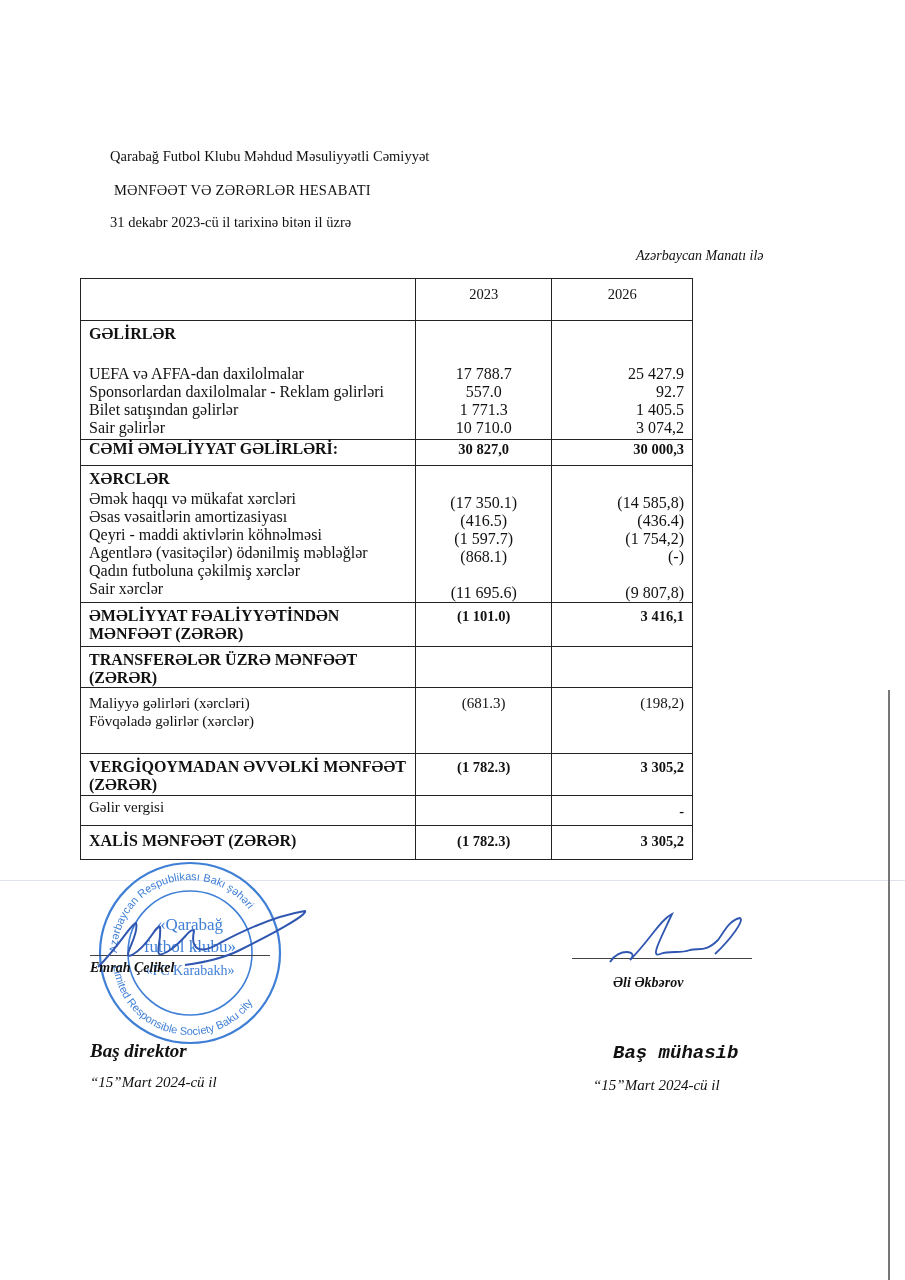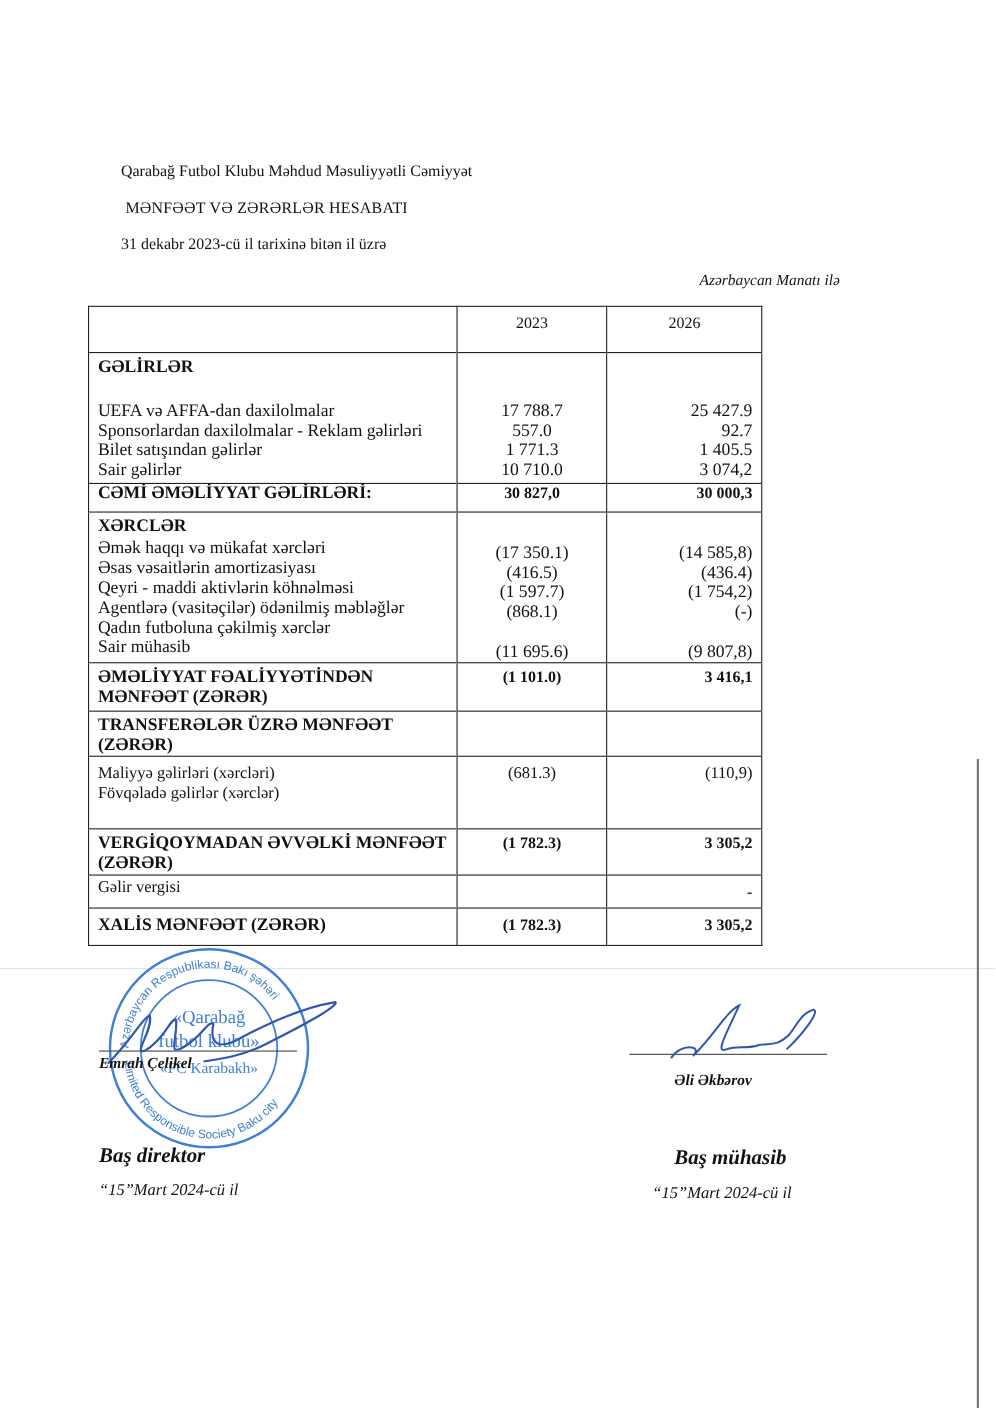--- a/index.html
+++ b/index.html
@@ -80,21 +80,21 @@
     </tr>
 
     <tr class="sep">
       <td class="c1" style="padding-top:2px;padding-bottom:0">
         <div class="sec" style="line-height:22px">XƏRCLƏR</div>
         <div>Əmək haqqı və mükafat xərcləri</div>
         <div>Əsas vəsaitlərin amortizasiyası</div>
         <div>Qeyri - maddi aktivlərin köhnəlməsi</div>
         <div>Agentlərə (vasitəçilər) ödənilmiş məbləğlər</div>
         <div>Qadın futboluna çəkilmiş xərclər</div>
-        <div>Sair mühasib</div>
+        <div>Sair xərclər</div>
       </td>
       <td class="c2 num" style="padding-top:28px;padding-bottom:0">
         <div>(17 350.1)</div>
         <div>(416.5)</div>
         <div>(1 597.7)</div>
         <div>(868.1)</div>
         <div style="height:18px"></div>
         <div>(11 695.6)</div>
       </td>
       <td class="c3 num" style="padding-top:28px;padding-bottom:0">
@@ -122,21 +122,21 @@
     <tr class="sep" style="height:66px">
       <td class="c1" style="padding-top:6px;font-size:15px">
         <div>Maliyyə gəlirləri (xərcləri)</div>
         <div>Fövqəladə gəlirlər (xərclər)</div>
       </td>
       <td class="c2 num" style="padding-top:6px;font-size:15px">
         <div>(681.3)</div>
         <div></div>
       </td>
       <td class="c3 num" style="padding-top:6px;font-size:15px">
-        <div>(110,9)</div>
+        <div>(198,2)</div>
         <div></div>
       </td>
     </tr>
 
     <tr class="sep" style="height:42px">
       <td class="c1 sec" style="padding-top:4px">VERGİQOYMADAN ƏVVƏLKİ MƏNFƏƏT (ZƏRƏR)</td>
       <td class="c2 bnum" style="padding-top:4px">(1 782.3)</td>
       <td class="c3 bnum" style="padding-top:4px">3 305,2</td>
     </tr>
 
@@ -181,15 +181,15 @@
   </svg>
   <div class="name" style="left:90px; top:960px;">Emrah Çelikel</div>
   <div class="role" style="left:90px; top:1040px;">Baş direktor</div>
   <div class="date" style="left:90px; top:1074px;">“15”Mart  2024-cü il</div>
 
   <div class="sigline" style="left:572px; top:958px; width:180px;"></div>
   <svg class="sig" style="left:600px; top:910px; width:160px; height:60px;" viewBox="0 0 160 60">
     <path d="M 10,52 C 18,38 40,40 30,50 C 50,30 60,10 72,4 C 60,30 50,48 60,44 C 70,40 80,44 90,40 C 100,38 106,42 118,30 C 125,20 130,10 140,8 C 145,10 130,30 115,44" fill="none" stroke="#2f56b0" stroke-width="1.8"></path>
   </svg>
   <div class="name" style="left:613px; top:975px;">Əli Əkbərov</div>
-  <div class="role" style="left:613px; top:1042px;">Baş mühasib</div>
+  <div class="role" style="left:613px; top:1042px;font-family:Liberation Mono, monospace;">Baş mühasib</div>
   <div class="date" style="left:593px; top:1077px;">“15”Mart 2024-cü il</div>
 </div>
 
 </body></html>

